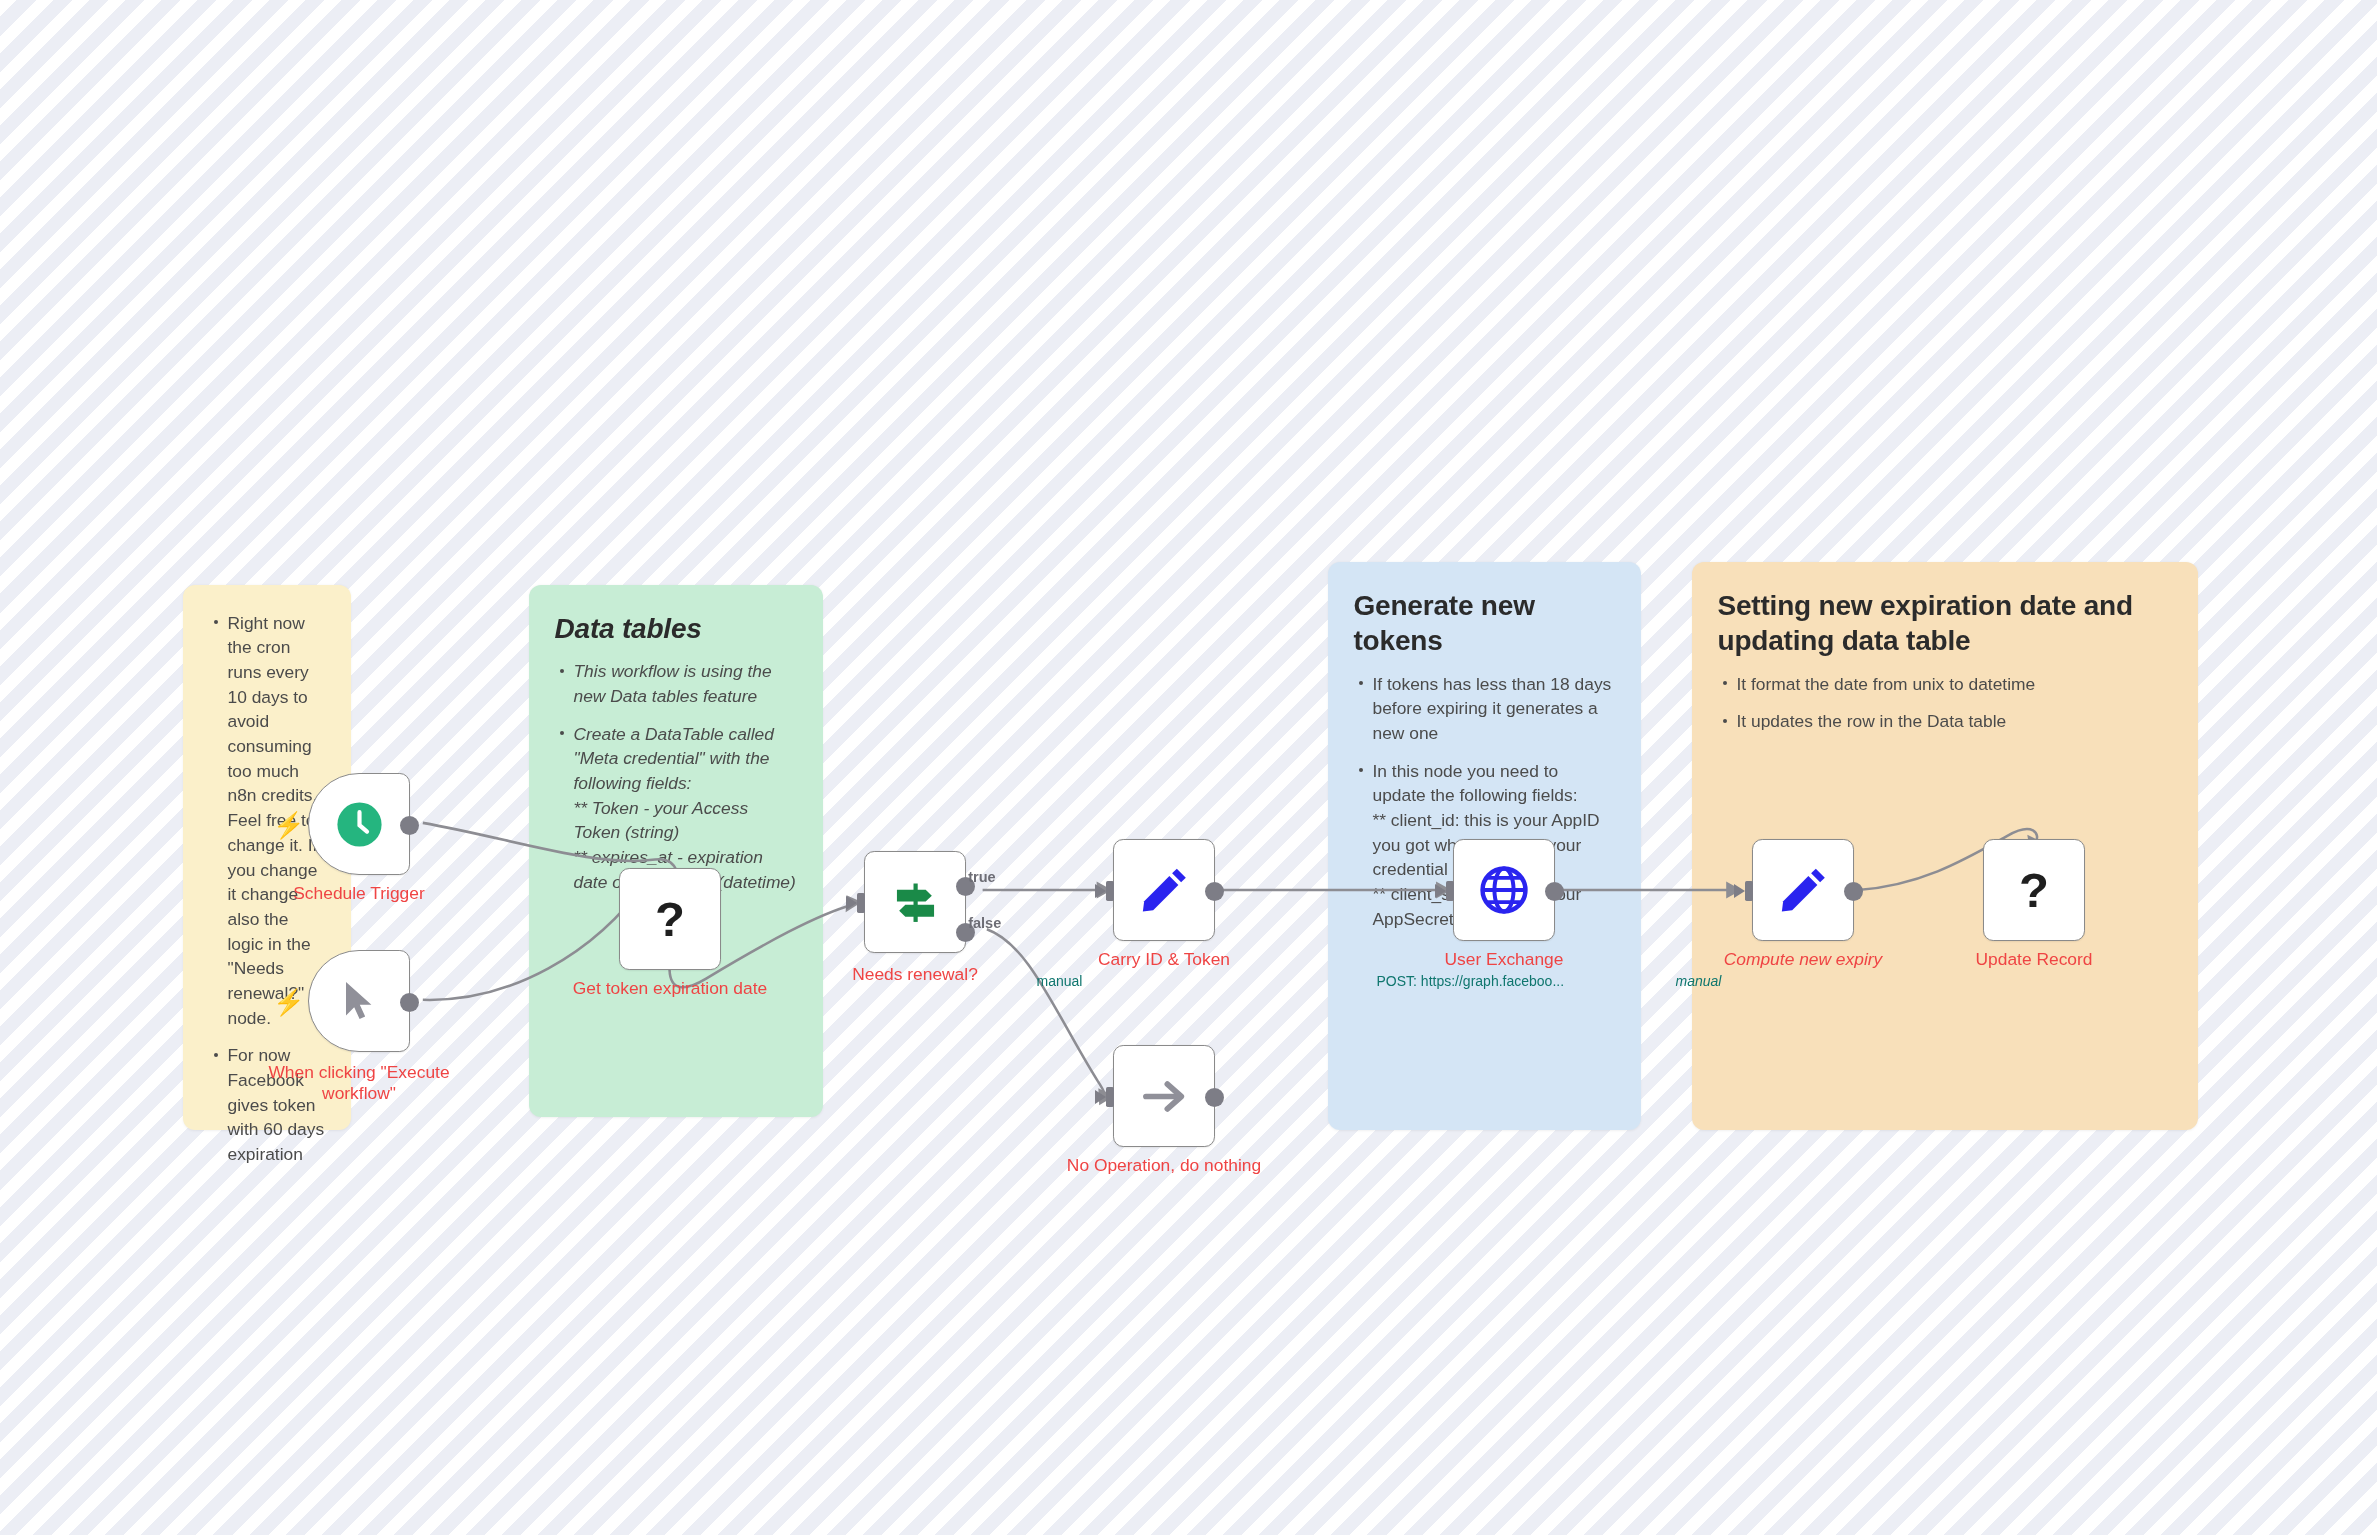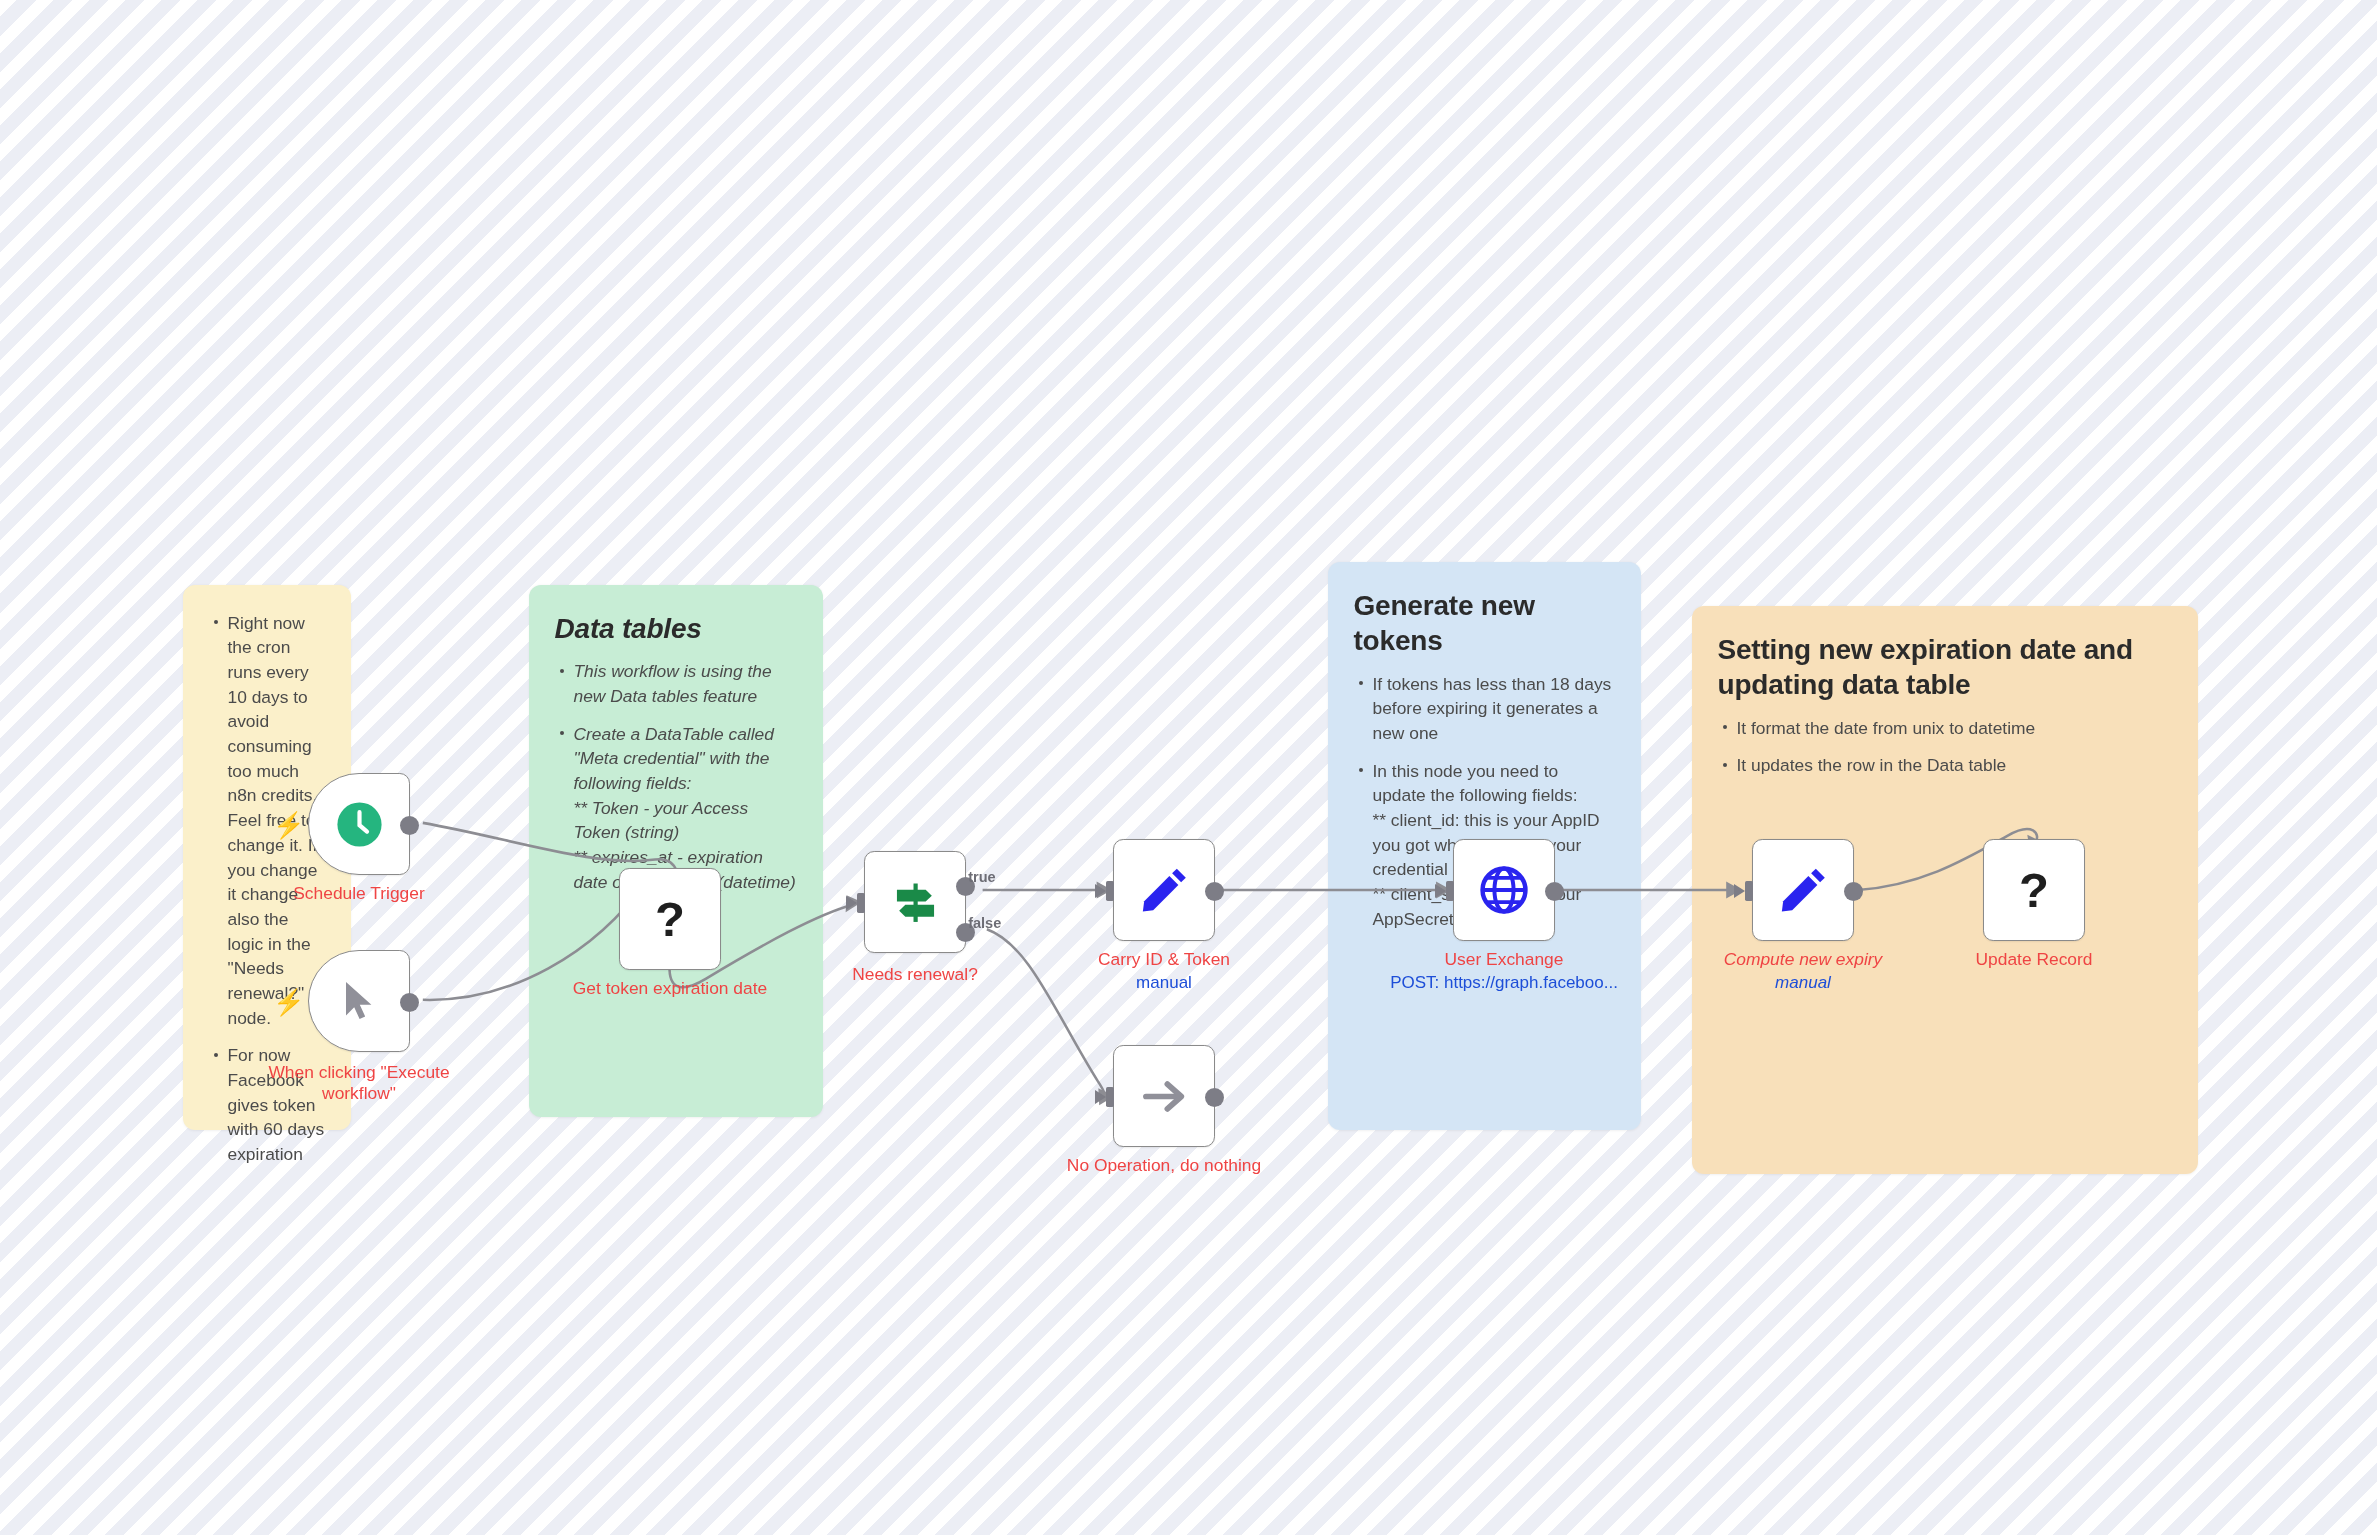--- a/index.html
+++ b/index.html
@@ -60,21 +60,21 @@
     top: 9.4px;
     width: 4.3px;
     height: 4.3px;
     border-radius: 50%;
     background: #4b4b4b;
   }
 
   .sticky-yellow { background: #fbf0ca; }
   .sticky-green  { background: #c7edd5; }
   .sticky-blue   { background: #d4e5f5; }
-  .sticky-orange { background: #f8e0ba; margin-top: 44px; }
+  .sticky-orange { background: #f8e0ba; }
 
   
   .node {
     position: absolute;
     width: 102px;
     height: 102px;
     background: #ffffff;
     border: 1.7px solid #8a8a8a;
     border-radius: 10.2px;
     display: flex;
@@ -92,23 +92,22 @@
     color: #ef4444;
     line-height: 1.22;
     width: 255px;
     left: 50%;
     transform: translateX(-50%);
     top: 109px;
     white-space: pre-line;
   }
   .node-sub {
     position: absolute;
-    text-align: center;
-    font-size: 17px;
-    color: #1d4ed8;
+    font-size: 14px;
+    color: #0f766e;
     width: 255px;
     left: 50%;
     transform: translateX(-50%);
     top: 133px;
     white-space: nowrap;
     overflow: hidden;
     text-overflow: ellipsis;
   }
 
   

